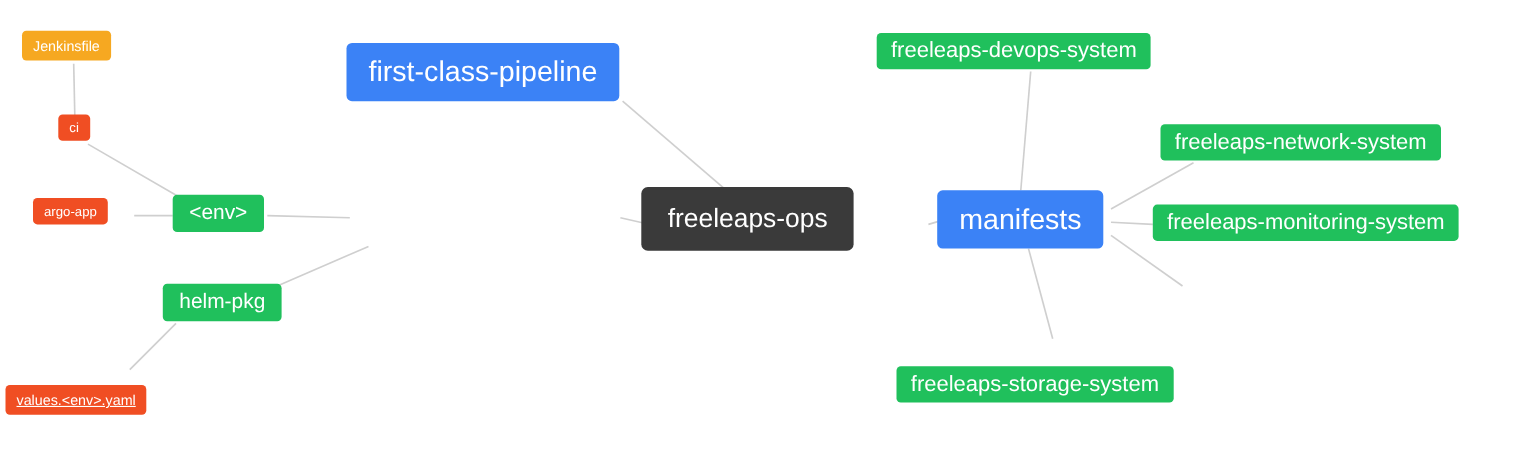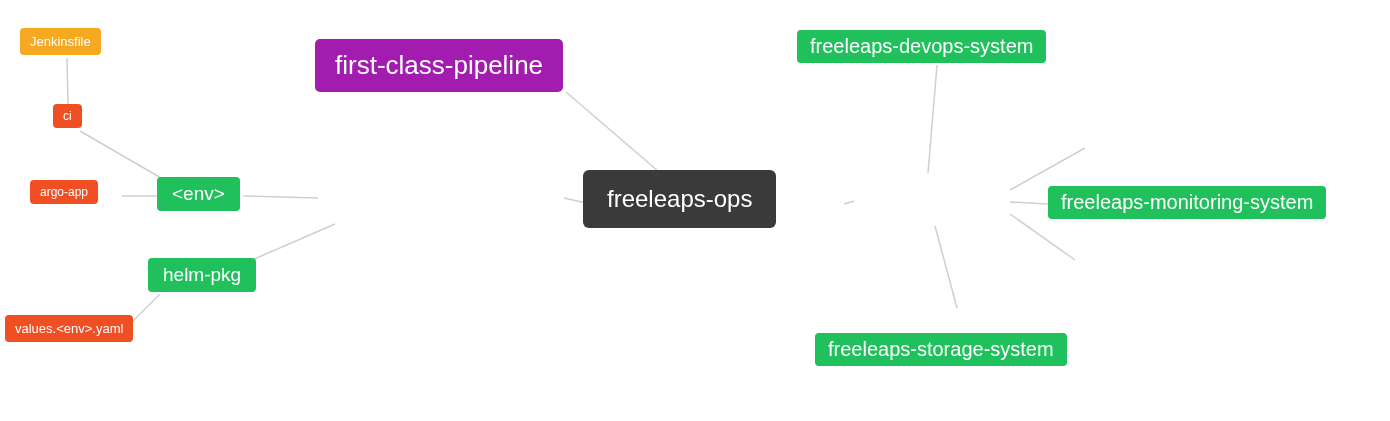--- a/index.html
+++ b/index.html
@@ -30,41 +30,41 @@
     position: absolute;
     display: inline-block;
     color: #ffffff;
     text-align: center;
     white-space: nowrap;
     border-radius: 4px;
     cursor: pointer;
     box-sizing: border-box;
   }
   
-  .c-blue  { background: #a21caf; }
+  .c-blue  { background: #3b82f6; }
   .c-green { background: #20c05c; }
   .c-red   { background: #f04e23; }
   .c-amber { background: #f6a821; }
   .c-dark  { background: #3a3a3a; }
 
   
   .s-xxl { font-size: 24px; padding: 15px 24px; border-radius: 6px; }
   .s-xl  { font-size: 26px; padding: 11px 20px; border-radius: 5px; }
   .s-lg  { font-size: 20px; padding: 5px 13px; }
   .s-md  { font-size: 19px; padding: 6px 15px; }
   .s-sm  { font-size: 12px; padding: 5px 10px; }
   .s-xs  { font-size: 13px; padding: 6px 10px; }
 
   
   .n-jenkinsfile          { left: 20px;   top: 28px;  }
   .n-ci                   { left: 53px;   top: 104px; }
   .n-argo-app             { left: 30px;   top: 180px; }
   .n-env                  { left: 157px;  top: 177px; }
   .n-helm-pkg             { left: 148px;  top: 258px; }
-  .n-values-env-yaml      { left: 5px;    top: 315px; }
+  .n-values-env-yaml      { left: 5px;    top: 350px; text-decoration: underline; }
   .n-first-class-pipeline { left: 315px;  top: 39px;  }
   .n-service-name         { left: 318px;  top: 170px; }
   .n-freeleaps-ops        { left: 583px;  top: 170px; }
   .n-manifests            { left: 852px;  top: 173px; }
   .n-devops-system        { left: 797px;  top: 30px;  }
   .n-network-system       { left: 1055px; top: 113px; }
   .n-monitoring-system    { left: 1048px; top: 186px; }
   .n-controls-system      { left: 1060px; top: 258px; }
   .n-storage-system       { left: 815px;  top: 292px; margin-top: 41px; }
 </style>
@@ -91,17 +91,19 @@
   </svg>
 
   <div class="node c-amber s-xs  n-jenkinsfile">Jenkinsfile</div>
   <div class="node c-red   s-sm  n-ci">ci</div>
   <div class="node c-red   s-sm  n-argo-app">argo-app</div>
   <div class="node c-green s-md  n-env">&lt;env&gt;</div>
   <div class="node c-green s-md  n-helm-pkg">helm-pkg</div>
   <div class="node c-red   s-xs  n-values-env-yaml">values.&lt;env&gt;.yaml</div>
   <div class="node c-blue  s-xl  n-first-class-pipeline">first-class-pipeline</div>
   <div class="node c-dark  s-xxl n-freeleaps-ops">freeleaps-ops</div>
+  <div class="node c-blue  s-xl  n-manifests">manifests</div>
   <div class="node c-green s-lg  n-devops-system">freeleaps-devops-system</div>
+  <div class="node c-green s-lg  n-network-system">freeleaps-network-system</div>
   <div class="node c-green s-lg  n-monitoring-system">freeleaps-monitoring-system</div>
   <div class="node c-green s-lg  n-storage-system">freeleaps-storage-system</div>
 
 </div>
 
 </body></html>

